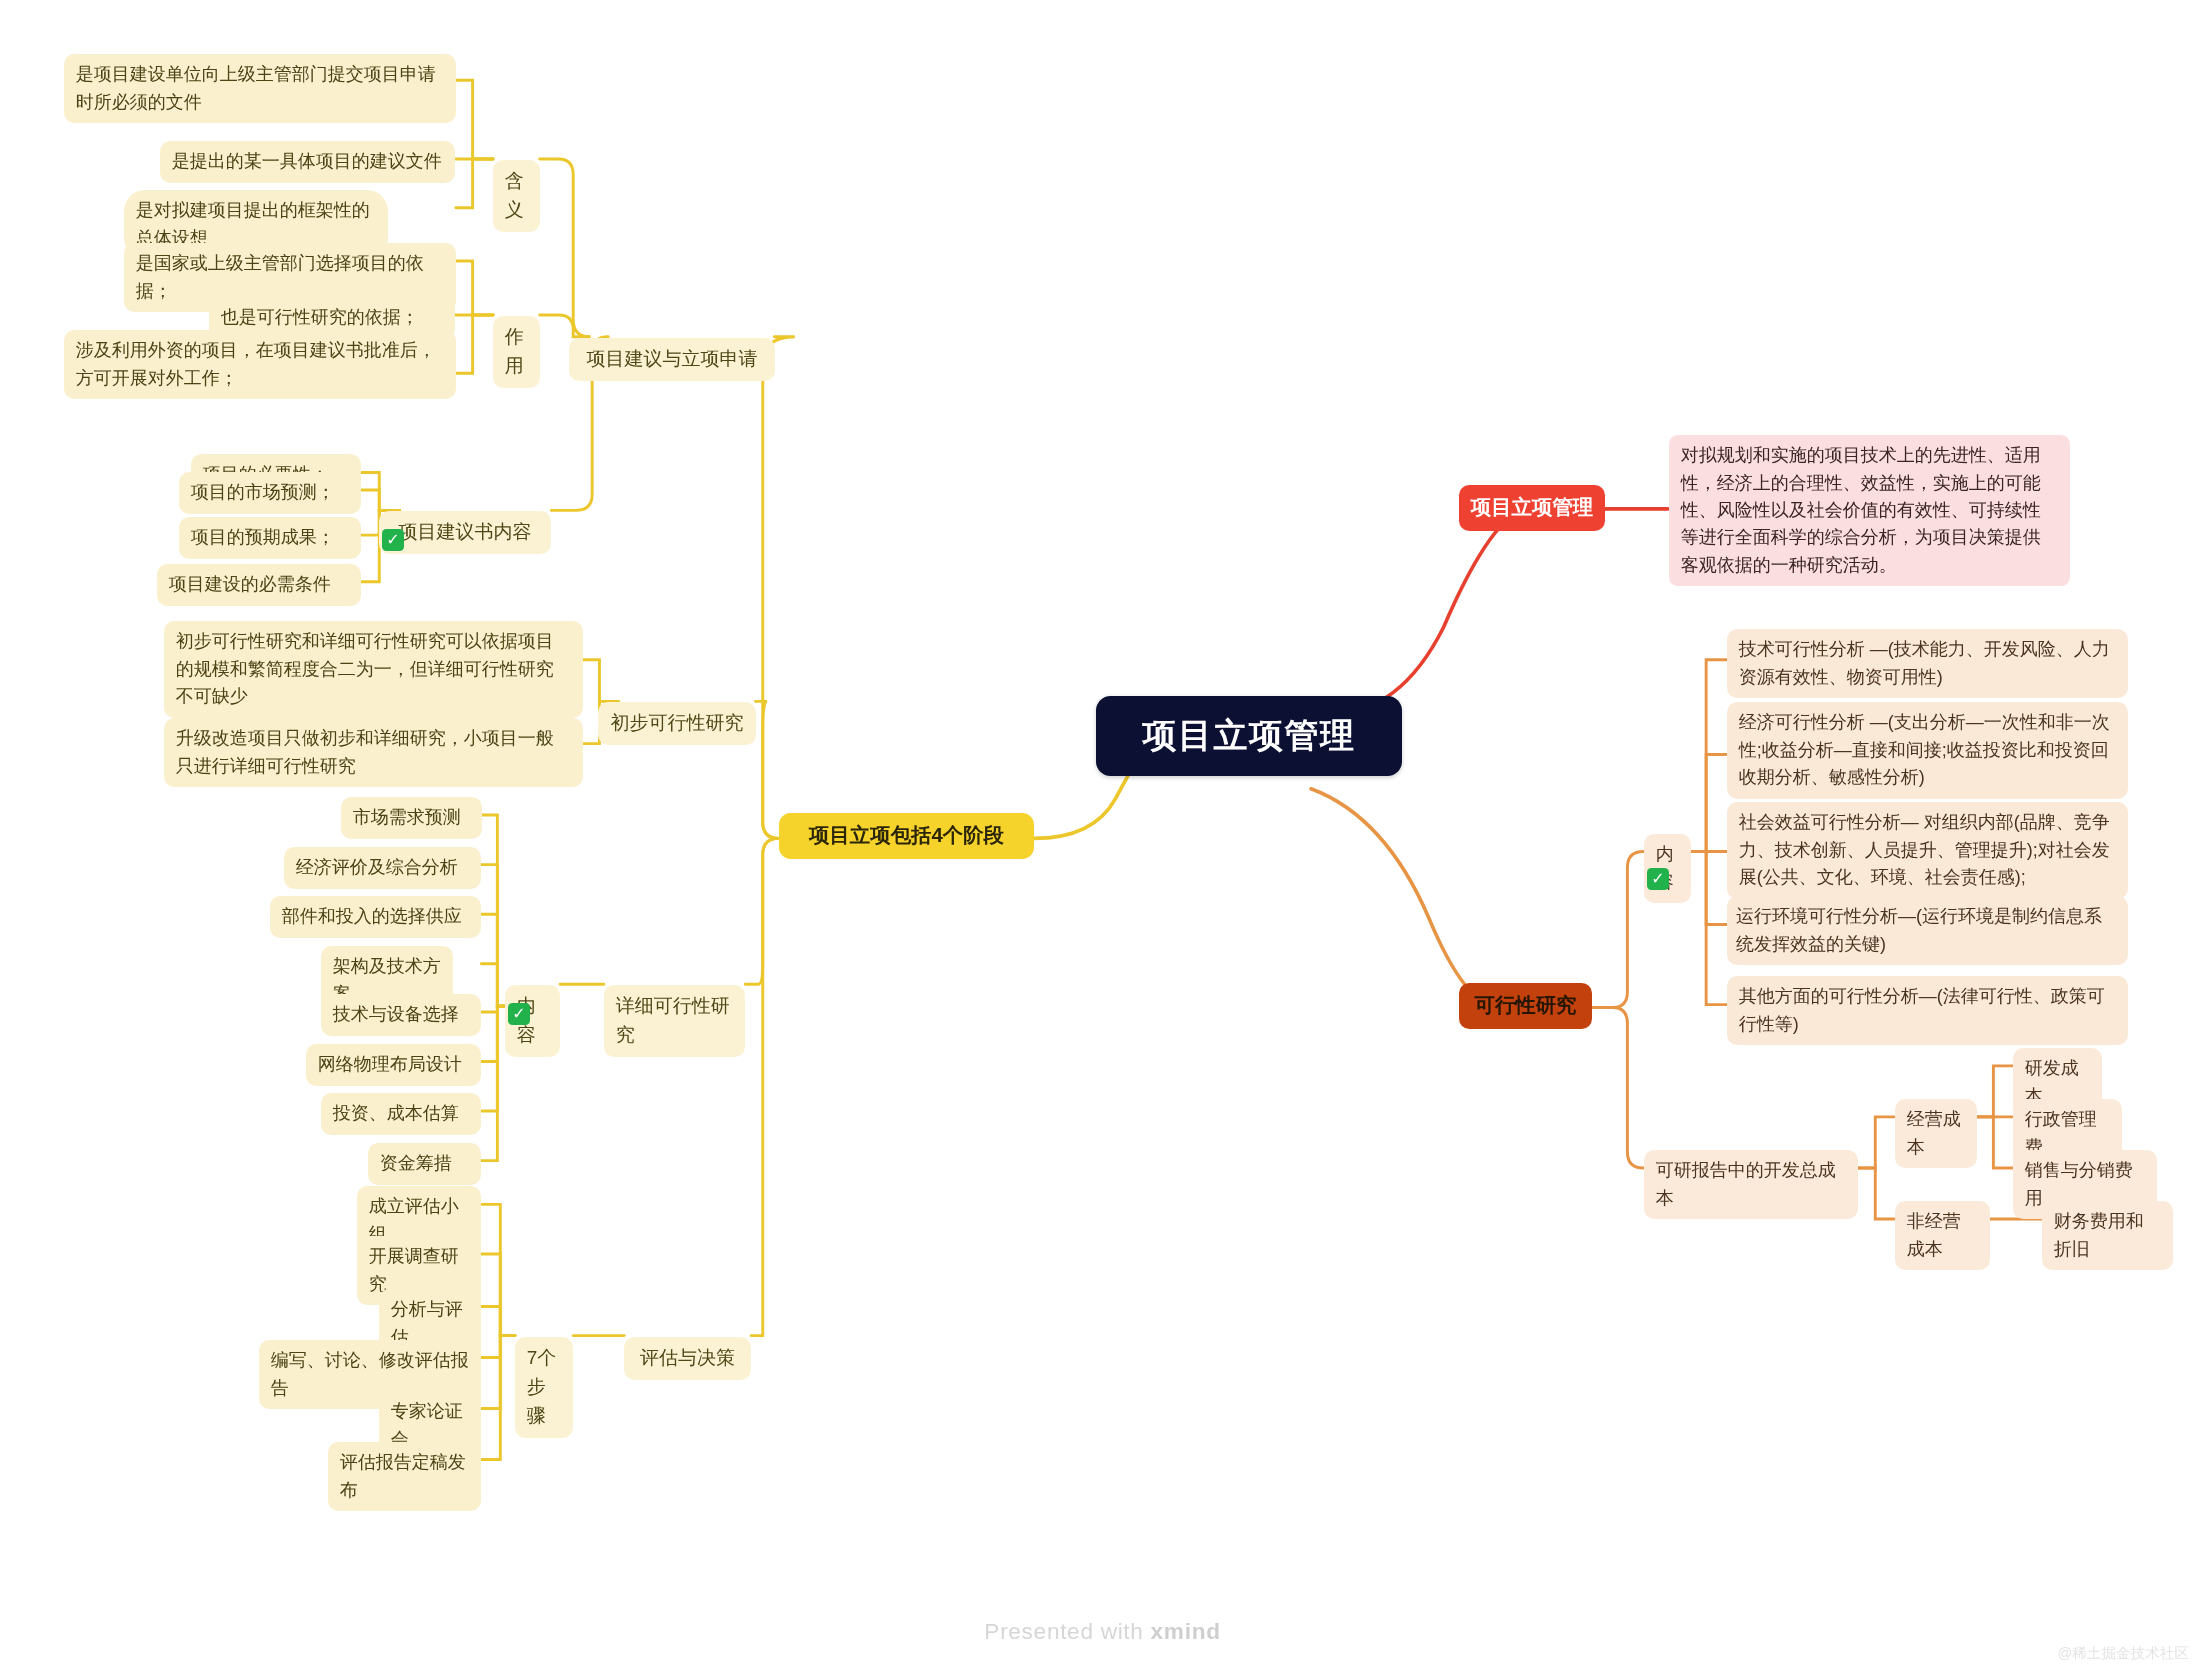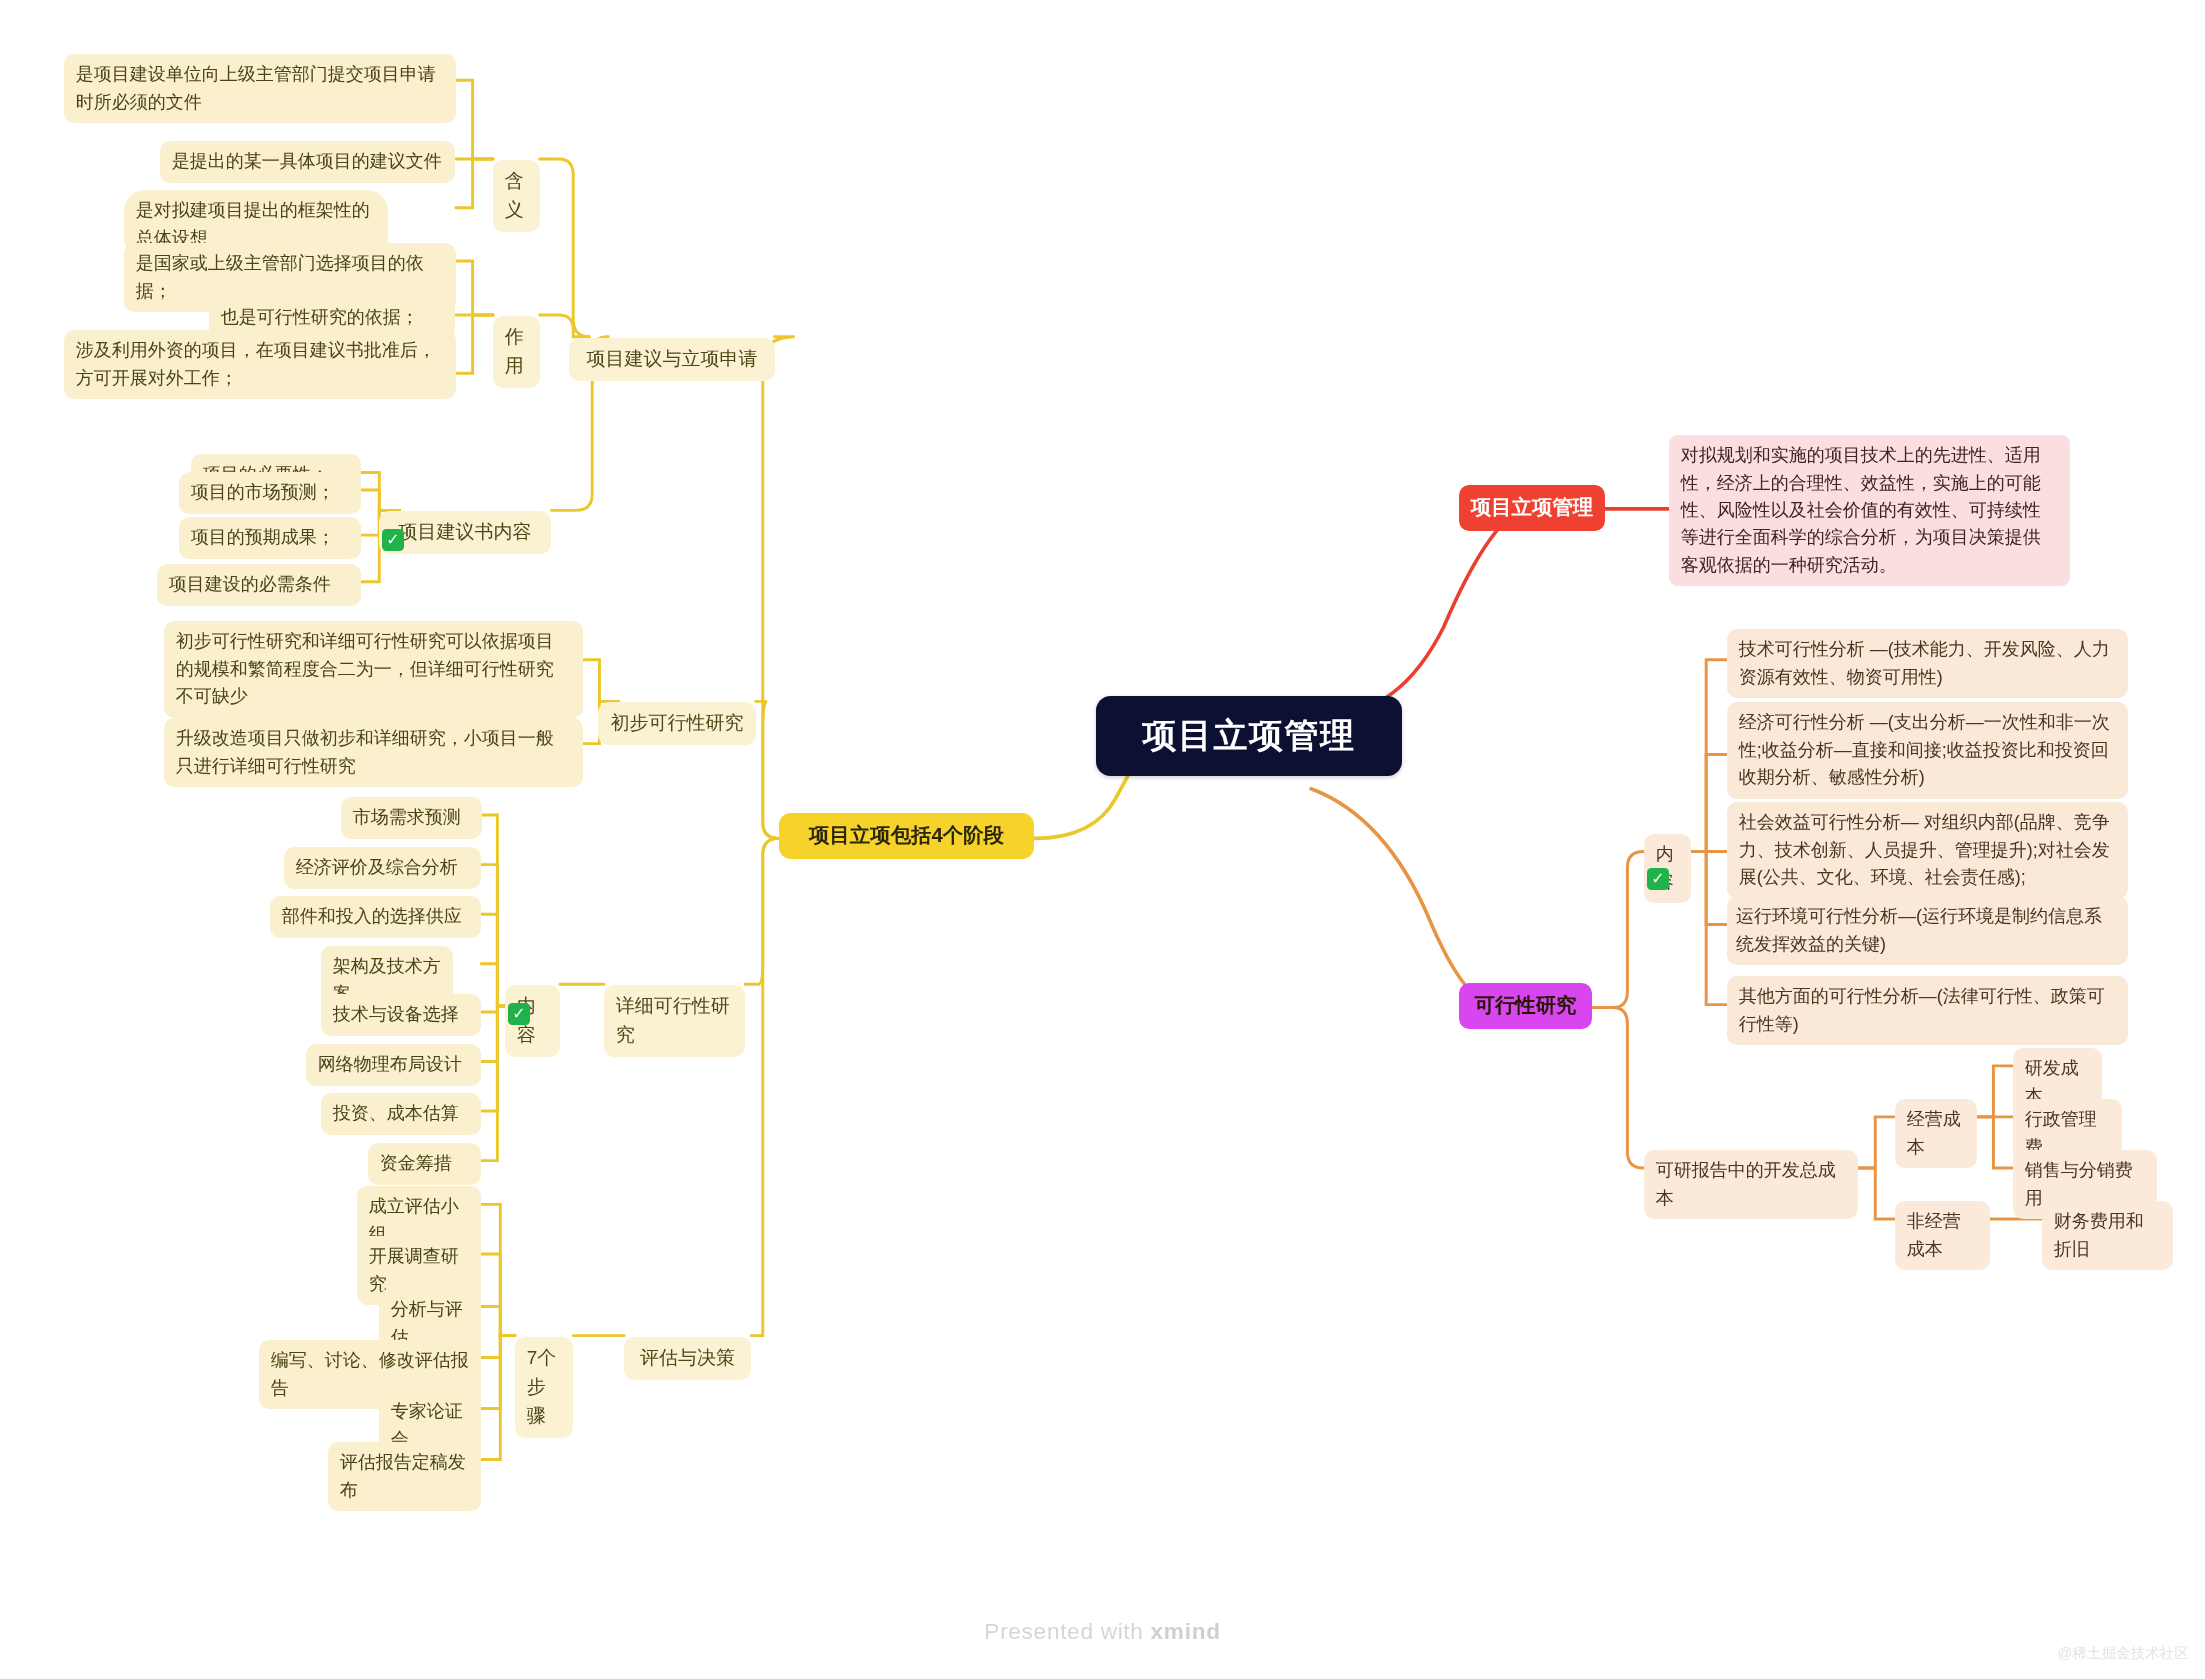--- a/index.html
+++ b/index.html
@@ -76,21 +76,21 @@
   }
   .n-pink {
     background: #fbdfe0;
     color: #3a2424;
     font-size: 18px;
     font-weight: 500;
     border-radius: 8.8px;
     align-items: flex-start;
   }
   .n-orangehead {
-    background: #d946ef;
+    background: #c2410c;
     color: #241505;
     font-size: 20.4px;
     font-weight: 700;
     border-radius: 10.2px;
   }
   .n-oleaf {
     background: #fbe9d8;
     color: #4a3420;
     font-size: 18px;
     font-weight: 500;

